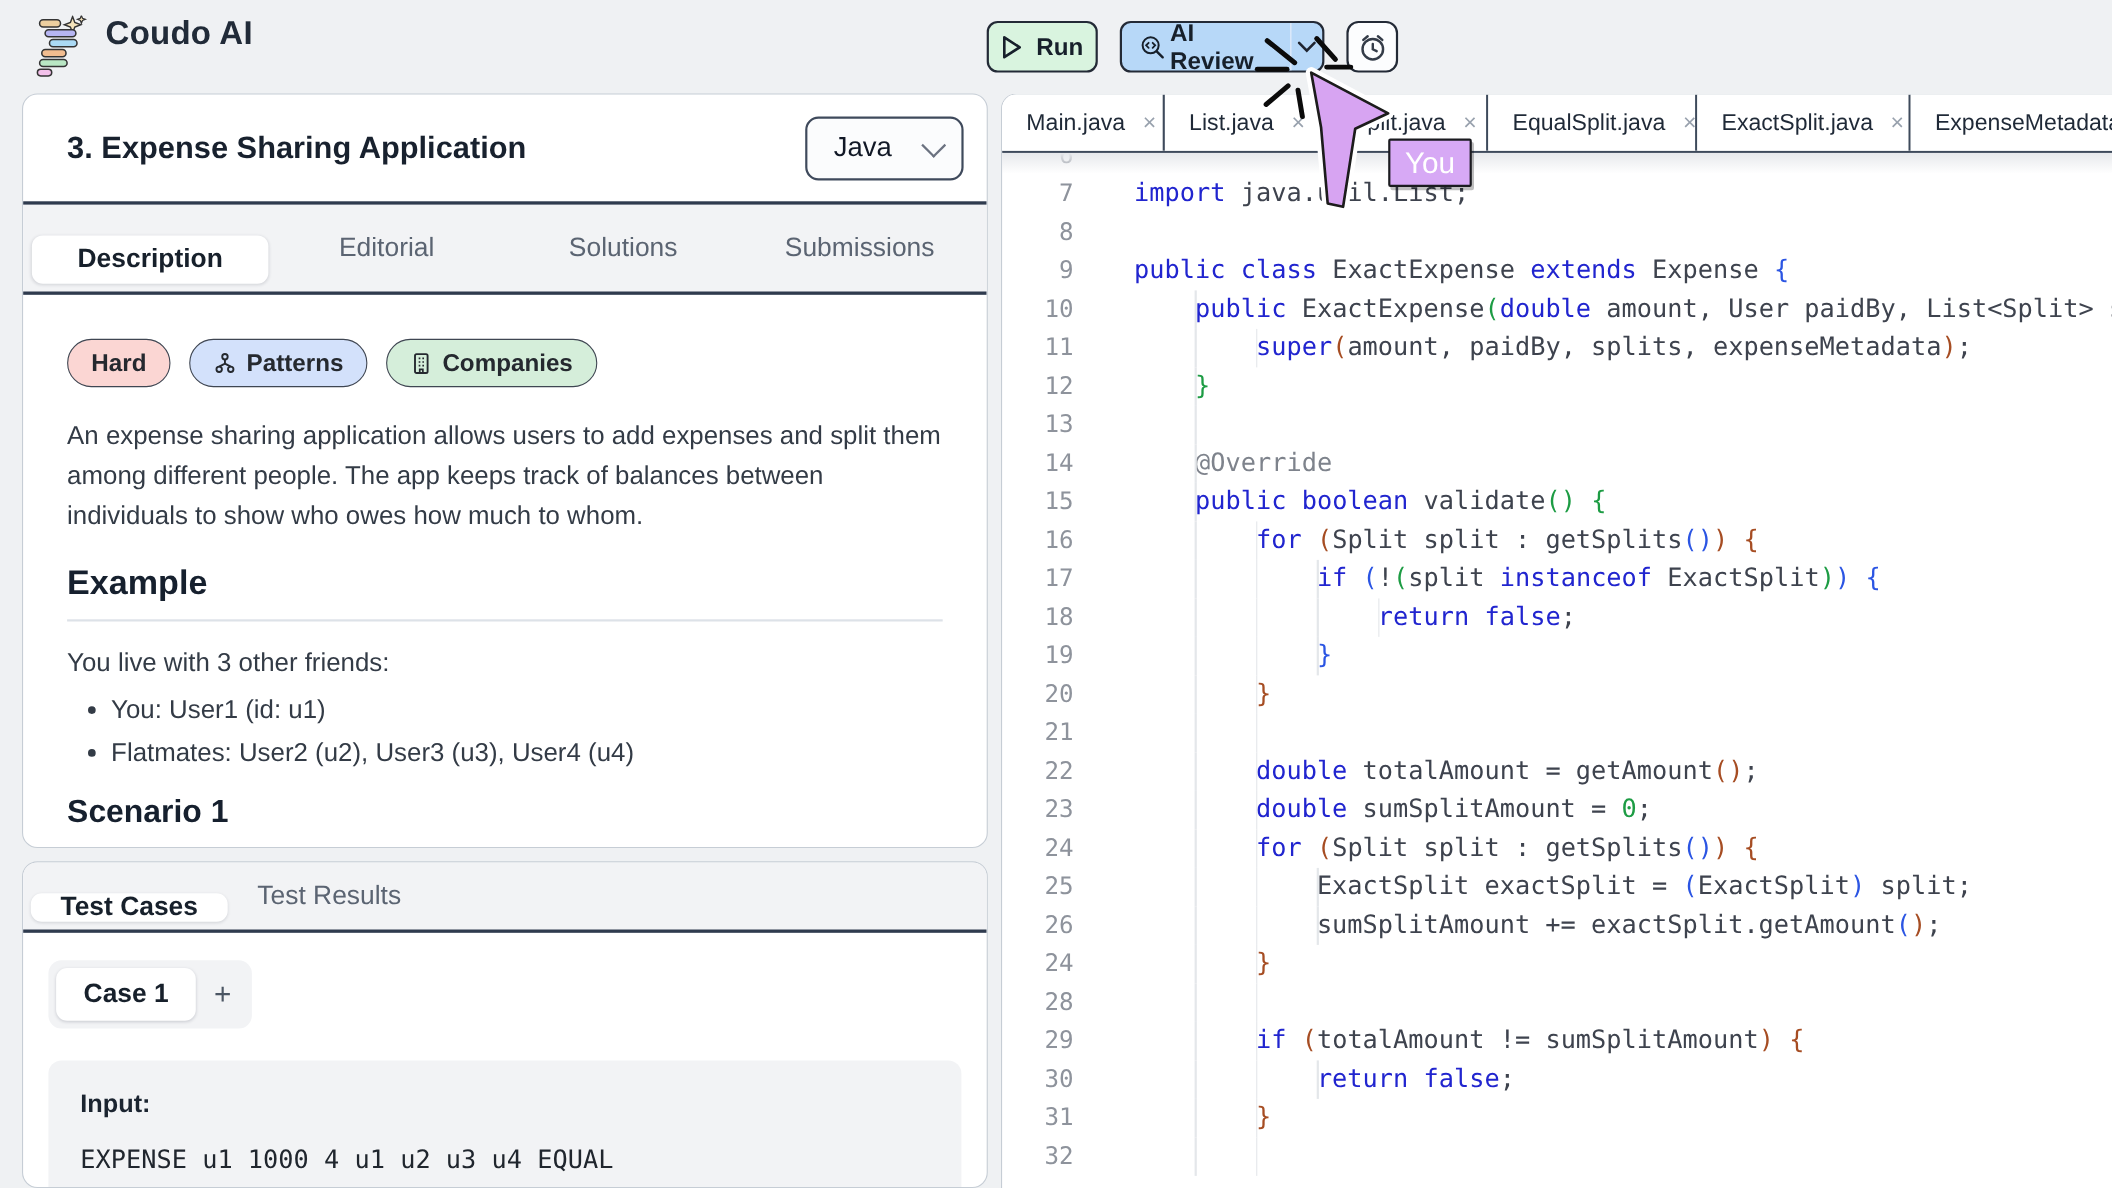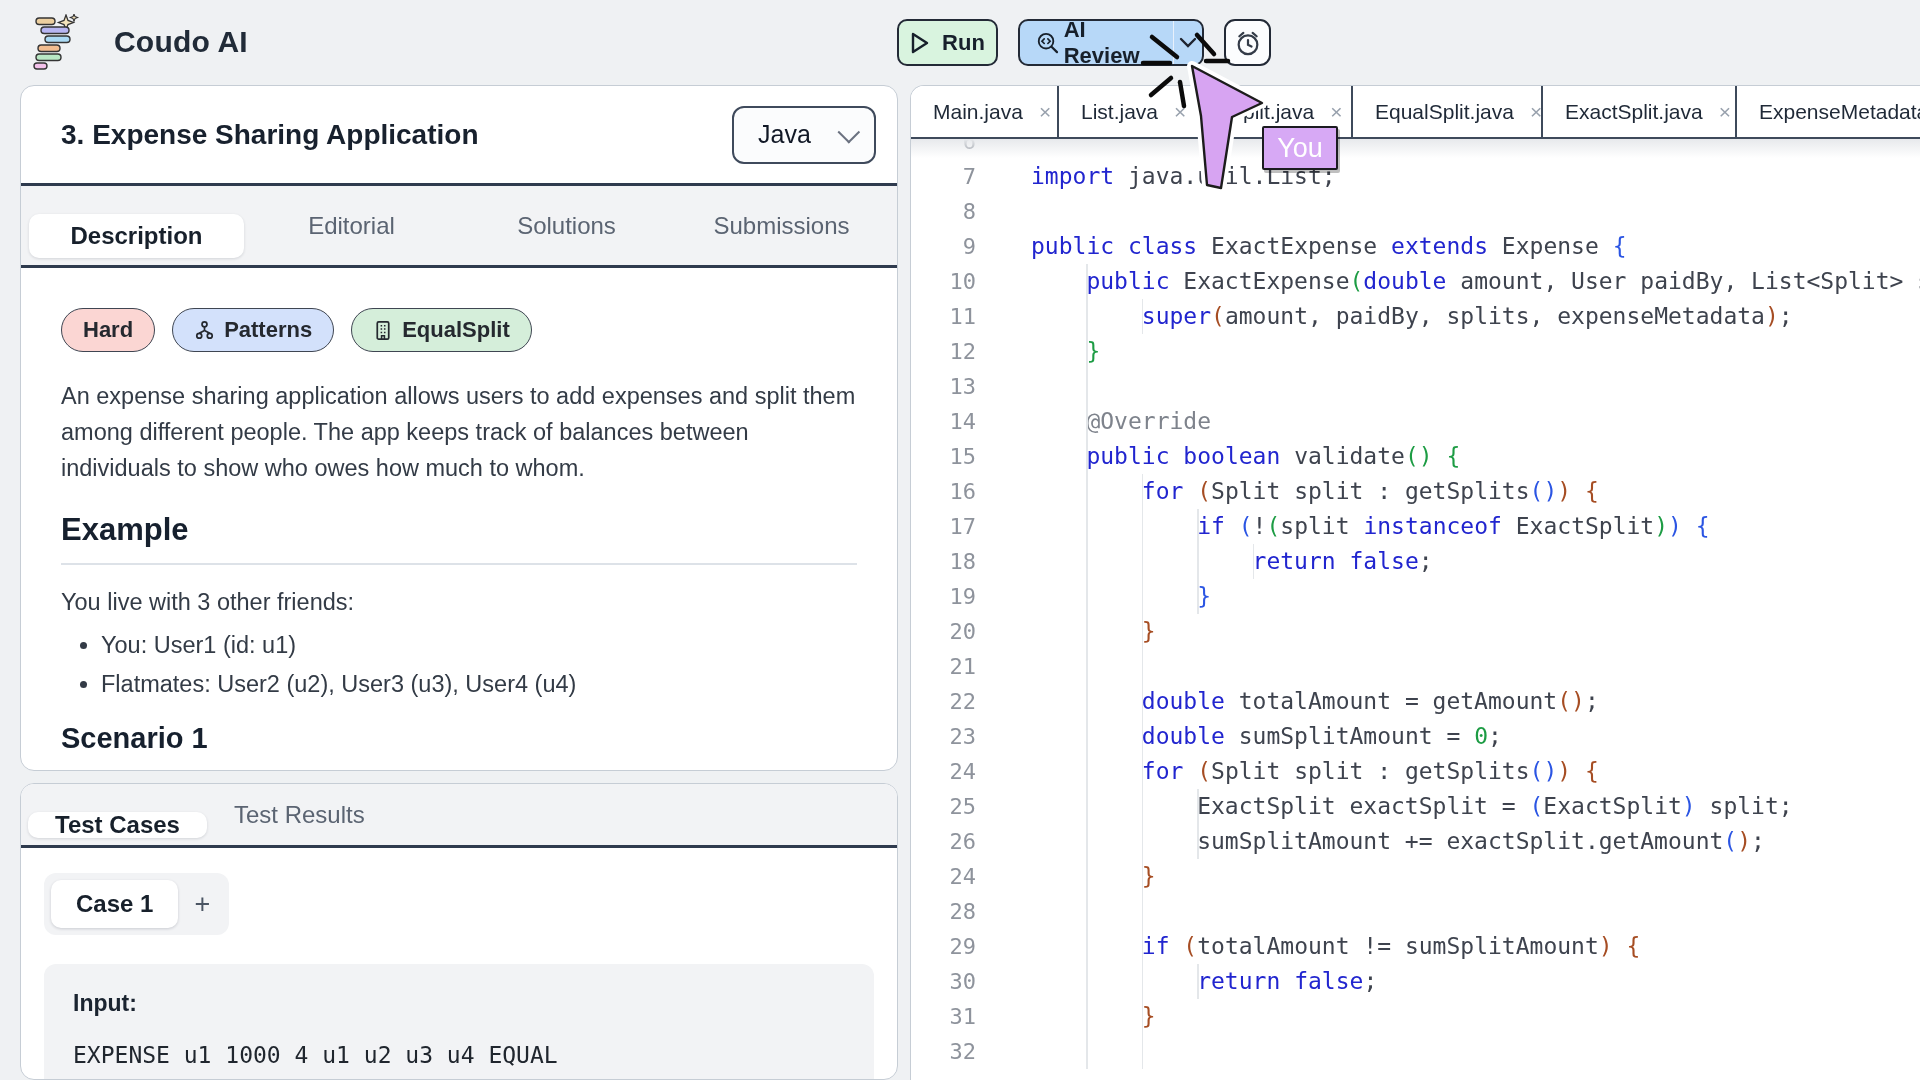--- a/index.html
+++ b/index.html
@@ -1,21 +1,21 @@
 <!DOCTYPE html>
 <html><head>
 <meta charset="utf-8">
 <style>
   * { margin:0; padding:0; box-sizing:border-box; }
   html,body { width:1920px; height:1080px; overflow:hidden; }
   body { background:#eff1f3; font-family:"Liberation Sans", sans-serif; color:#1f2937; position:relative; }
 
   
   .header { position:absolute; left:0; top:0; width:1920px; height:85px; }
-  .brand { position:absolute; left:30px; top:14px; display:flex; align-items:center; gap:32px; }
+  .brand { position:absolute; left:30px; top:14px; display:flex; gap:14px; }
   .brand-title { font-size:30px; font-weight:800; color:#212b38; letter-spacing:.2px; }
   .hbtn { position:absolute; top:19px; height:47px; border:2px solid #232a36; border-radius:10px;
           display:flex; align-items:center; justify-content:center; font-size:22px; font-weight:600; color:#17202b; cursor:pointer; }
   .run-btn { left:897px; width:101px; background:#d9f4df; gap:12px; }
   .ai-btn { left:1018px; width:186px; background:#b7d8f8; padding:0; }
   .ai-main { display:flex; align-items:center; gap:4px; padding:0 14px 0 16px; height:100%; }
   .ai-dd { width:32px; height:100%; border-left:1.5px solid #e8f0fb; display:flex; align-items:center; justify-content:center; }
   .clock-btn { left:1224px; width:47px; background:#fcfdfe; border-radius:11px; }
 
   
@@ -160,21 +160,21 @@
           </span>
           <span>Patterns</span>
         </div>
         <div class="pill pill-companies">
           <span style="display: flex;">
             <svg width="20" height="21" viewBox="0 0 20 22">
               <rect x="4" y="2" width="12" height="18" rx="1.5" fill="none" stroke="#25292f" stroke-width="1.8"></rect>
               <path d="M7.5 6 h1.6 M11 6 h1.6 M7.5 9.5 h1.6 M11 9.5 h1.6 M7.5 13 h1.6 M11 13 h1.6 M8.5 20 v-3.5 h3 V20" stroke="#25292f" stroke-width="1.6" fill="none"></path>
             </svg>
           </span>
-          <span>EqualSplit</span>
+          <span>Companies</span>
         </div>
       </div>
     <p class="desc-text">An expense sharing application allows users to add expenses and split them among different people. The app keeps track of balances between individuals to show who owes how much to whom.</p>
     <div class="h-example">Example</div>
     <hr class="desc-hr">
     <p class="ex-intro">You live with 3 other friends:</p>
     <ul class="ex-list" id="ex-list">
         <li>You: User1 (id: u1)</li>
         <li>Flatmates: User2 (u2), User3 (u3), User4 (u4)</li>
       </ul>

